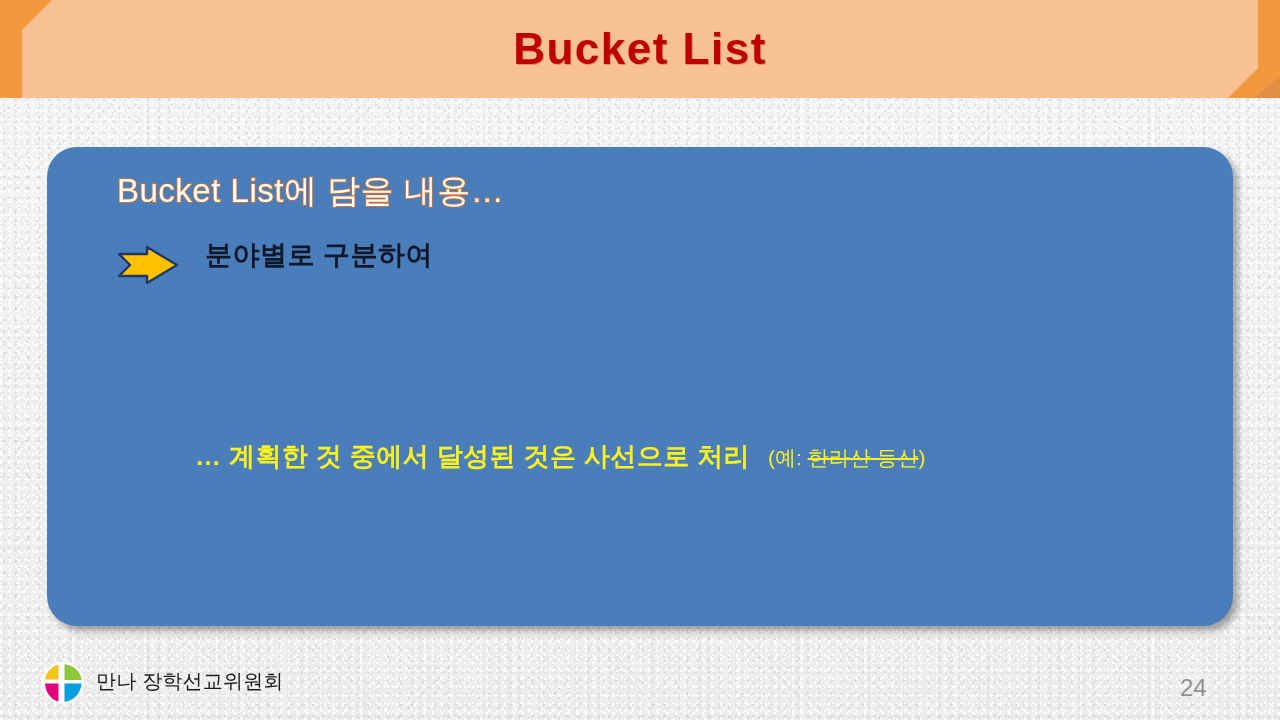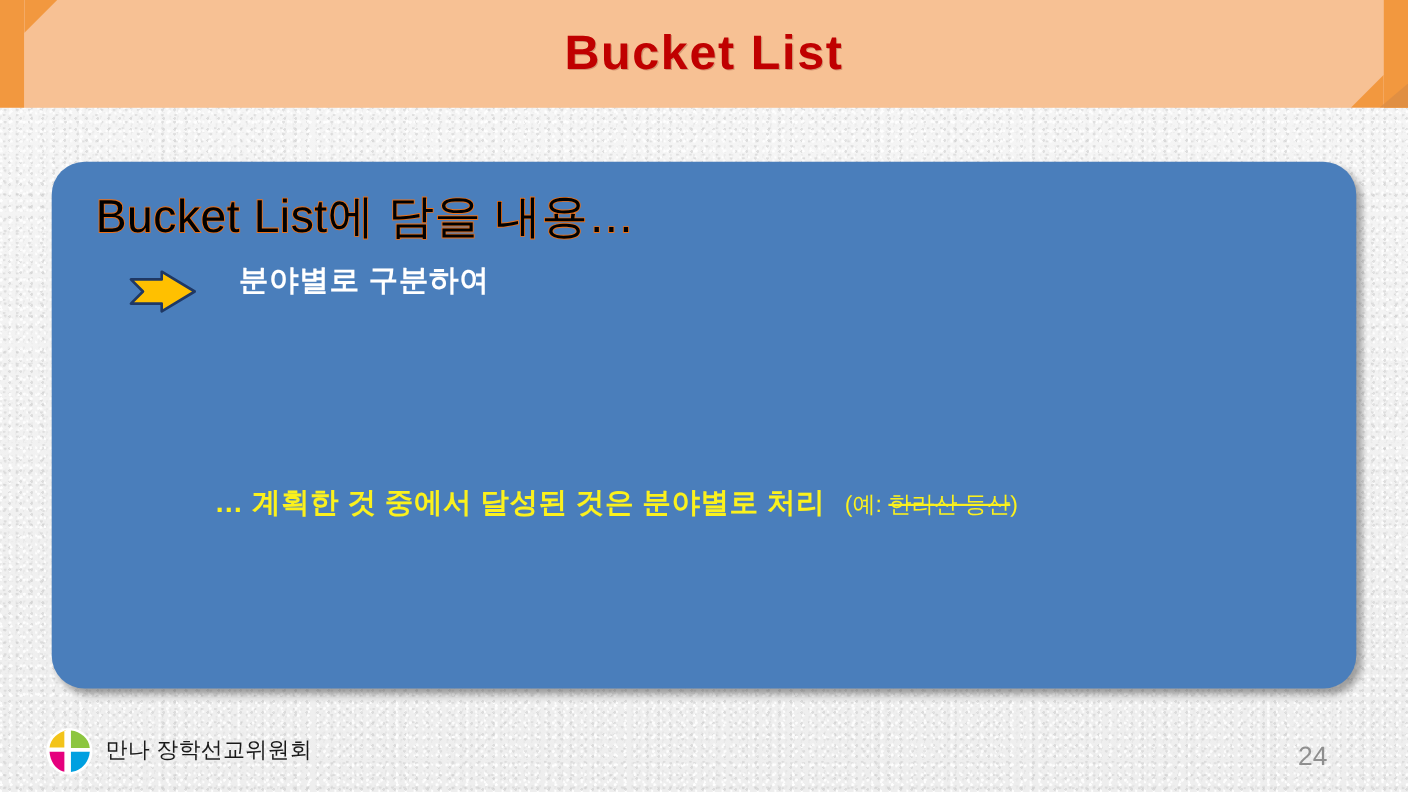--- a/index.html
+++ b/index.html
@@ -108,25 +108,25 @@
     width: 1186px;
     height: 479px;
     background: #4a7ebb;
     border-radius: 30px;
     box-shadow: 5px 5px 7px rgba(60,60,60,0.45);
   }
 
   
   #box-heading {
     position: absolute;
-    left: 40px;
+    left: 70px;
     top: 22px;
-    font-size: 42px;
+    font-size: 33px;
     font-weight: normal;
-    color: #000000;
+    color: #ffffff;
     letter-spacing: 0.5px;
     -webkit-text-stroke: 1.6px #e8701a;
     paint-order: stroke fill;
     white-space: nowrap;
   }
 
   
   #bullet-block {
     position: absolute;
     left: 70px;
@@ -137,24 +137,24 @@
     display: flex;
     align-items: flex-start;
   }
   #arrow-icon {
     width: 62px;
     height: 40px;
     flex: 0 0 62px;
     margin-top: 5px;
   }
   #arrow-row .bullet-head {
-    margin-left: 38px;
+    margin-left: 26px;
     font-size: 27px;
     font-weight: bold;
-    color: #ffffff;
+    color: #0f172a;
     letter-spacing: 0.5px;
     line-height: 1.18;
     white-space: nowrap;
   }
   .dash-list {
     margin: 2px 0 0 88px;
   }
   .dash-line {
     font-size: 26px;
     font-weight: bold;
@@ -236,21 +236,21 @@
         <svg id="arrow-icon" viewBox="0 0 62 40" xmlns="http://www.w3.org/2000/svg">
           <polygon points="2,9 30,9 30,2 60,20 30,38 30,31 2,31 13,20" fill="#FFC000" stroke="#1F3864" stroke-width="2.4" stroke-linejoin="round"></polygon>
         </svg>
         <div class="bullet-head">분야별로 구분하여</div>
       </div>
 
 
     </div>
 
     <div id="closing-note">
-      <span>… 계획한 것 중에서 달성된 것은 분야별로 처리</span><span class="example"><span>(예: </span><span class="struck">한라산 등산</span><span>)</span></span>
+      <span>… 계획한 것 중에서 달성된 것은 사선으로 처리</span><span class="example"><span>(예: </span><span class="struck">한라산 등산</span><span>)</span></span>
     </div>
 
   </div>
 
   <svg id="footer-logo" viewBox="0 0 46 46" xmlns="http://www.w3.org/2000/svg">
     <path d="M23 2 C35 2 44 11 44 23 C44 35 35 44 23 44 C11 44 2 35 2 23 C2 11 11 2 23 2 Z" fill="#ffffff"></path>
     <g>
       <path d="M20.5 4 C13 5.5 6 11 5 19.5 L18.5 19.5 L18.5 4.2 Z" fill="#f3c41a"></path>
       <path d="M24.5 4.2 C33 5 41 11.5 41.6 20 L24.5 20 Z" fill="#8cc63f"></path>
       <path d="M5 23.5 L18.5 23.5 L18.5 41.6 C11 40 5.6 32.5 5 23.5 Z" fill="#e5007d"></path>

